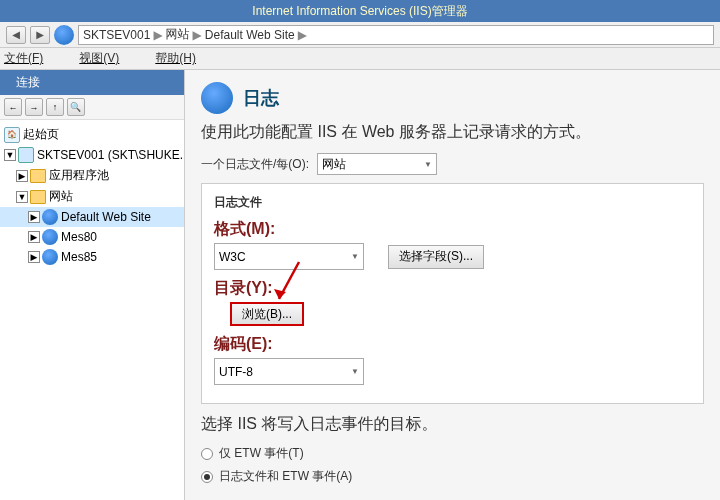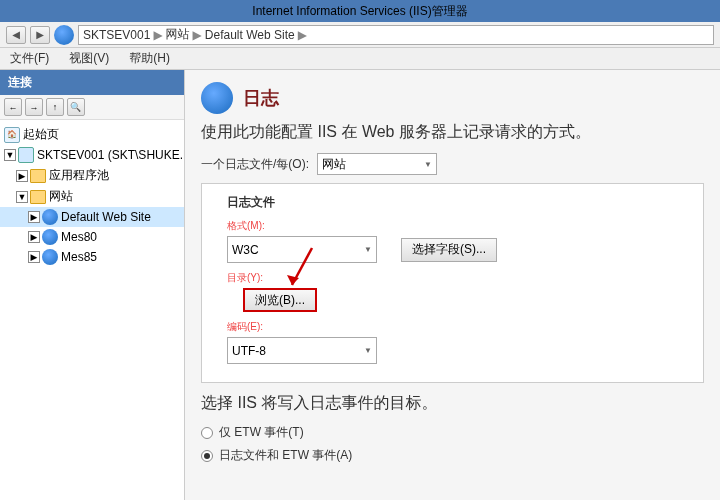--- a/index.html
+++ b/index.html
@@ -8,21 +8,21 @@
       height: 500px;
       font-family: "Microsoft YaHei", "SimHei", sans-serif;
       font-size: 12px;
       background: #f0f0f0;
       overflow: hidden;
     }
 
     
     .title-bar {
       background: #4a7ab5;
-      color: #000000;
+      color: #fef9c3;
       text-align: center;
       padding: 4px 0;
       font-size: 12px;
       height: 22px;
       line-height: 14px;
     }
 
     
     .address-bar {
       background: #f0f0f0;
@@ -69,25 +69,26 @@
     }
     .path-arrow {
       color: #888;
       margin: 0 3px;
     }
 
     
     .menu-bar {
       background: #f0f0f0;
       border-bottom: 1px solid #ccc;
-      padding: 2px 6px;
-      display: flex;
-      gap: 12px;
+      padding: 2px 0;
+      display: flex;
+      gap: 28px;
       height: 22px;
       align-items: center;
+      text-decoration: underline;
     }
     .menu-item {
       font-size: 12px;
       color: #333;
       cursor: pointer;
       padding: 1px 4px;
     }
 
     
     .main-layout {
@@ -98,23 +99,23 @@
     
     .sidebar {
       width: 185px;
       background: white;
       border-right: 1px solid #ccc;
       overflow-y: auto;
     }
     .sidebar-header {
       background: #4a7ab5;
       color: white;
-      padding: 4px 8px;
-      font-size: 12px;
-      font-weight: bold;
+      padding: 4px 16px;
+      font-size: 12px;
+      font-weight: normal;
     }
     .sidebar-toolbar {
       display: flex;
       align-items: center;
       padding: 3px 4px;
       gap: 3px;
       border-bottom: 1px solid #ddd;
       background: #f5f5f5;
     }
     .tool-icon {
@@ -212,21 +213,21 @@
     .page-icon {
       width: 32px;
       height: 32px;
       background: radial-gradient(circle at 40% 35%, #6af, #1a6abf);
       border-radius: 50%;
       flex-shrink: 0;
     }
     .page-title {
       font-size: 18px;
       font-weight: bold;
-      color: #7f1d1d;
+      color: #0c4a6e;
     }
     .page-desc {
       font-size: 16px;
       color: #333;
       margin-bottom: 10px;
     }
 
     .form-row {
       display: flex;
       align-items: center;
@@ -251,37 +252,38 @@
       justify-content: space-between;
     }
     .select-arrow {
       font-size: 8px;
       color: #666;
     }
 
     .section-box {
       border: 1px solid #ccc;
       background: white;
-      padding: 10px 25px;
+      padding: 10px 12px;
       margin-bottom: 10px;
     }
     .section-title {
       font-size: 12px;
       font-weight: bold;
       color: #333;
       margin-bottom: 8px;
     }
 
     .field-row {
       margin-bottom: 8px;
     }
     .field-label {
-      font-size: 10px;
-      color: #ef4444;
+      font-size: 16px;
+      color: #7f1d1d;
       margin-bottom: 3px;
+      font-weight: bold;
     }
     .field-control {
       display: flex;
       align-items: center;
       gap: 8px;
     }
     .field-input {
       height: 27px;
       border: 1px solid #aaa;
       background: white;

